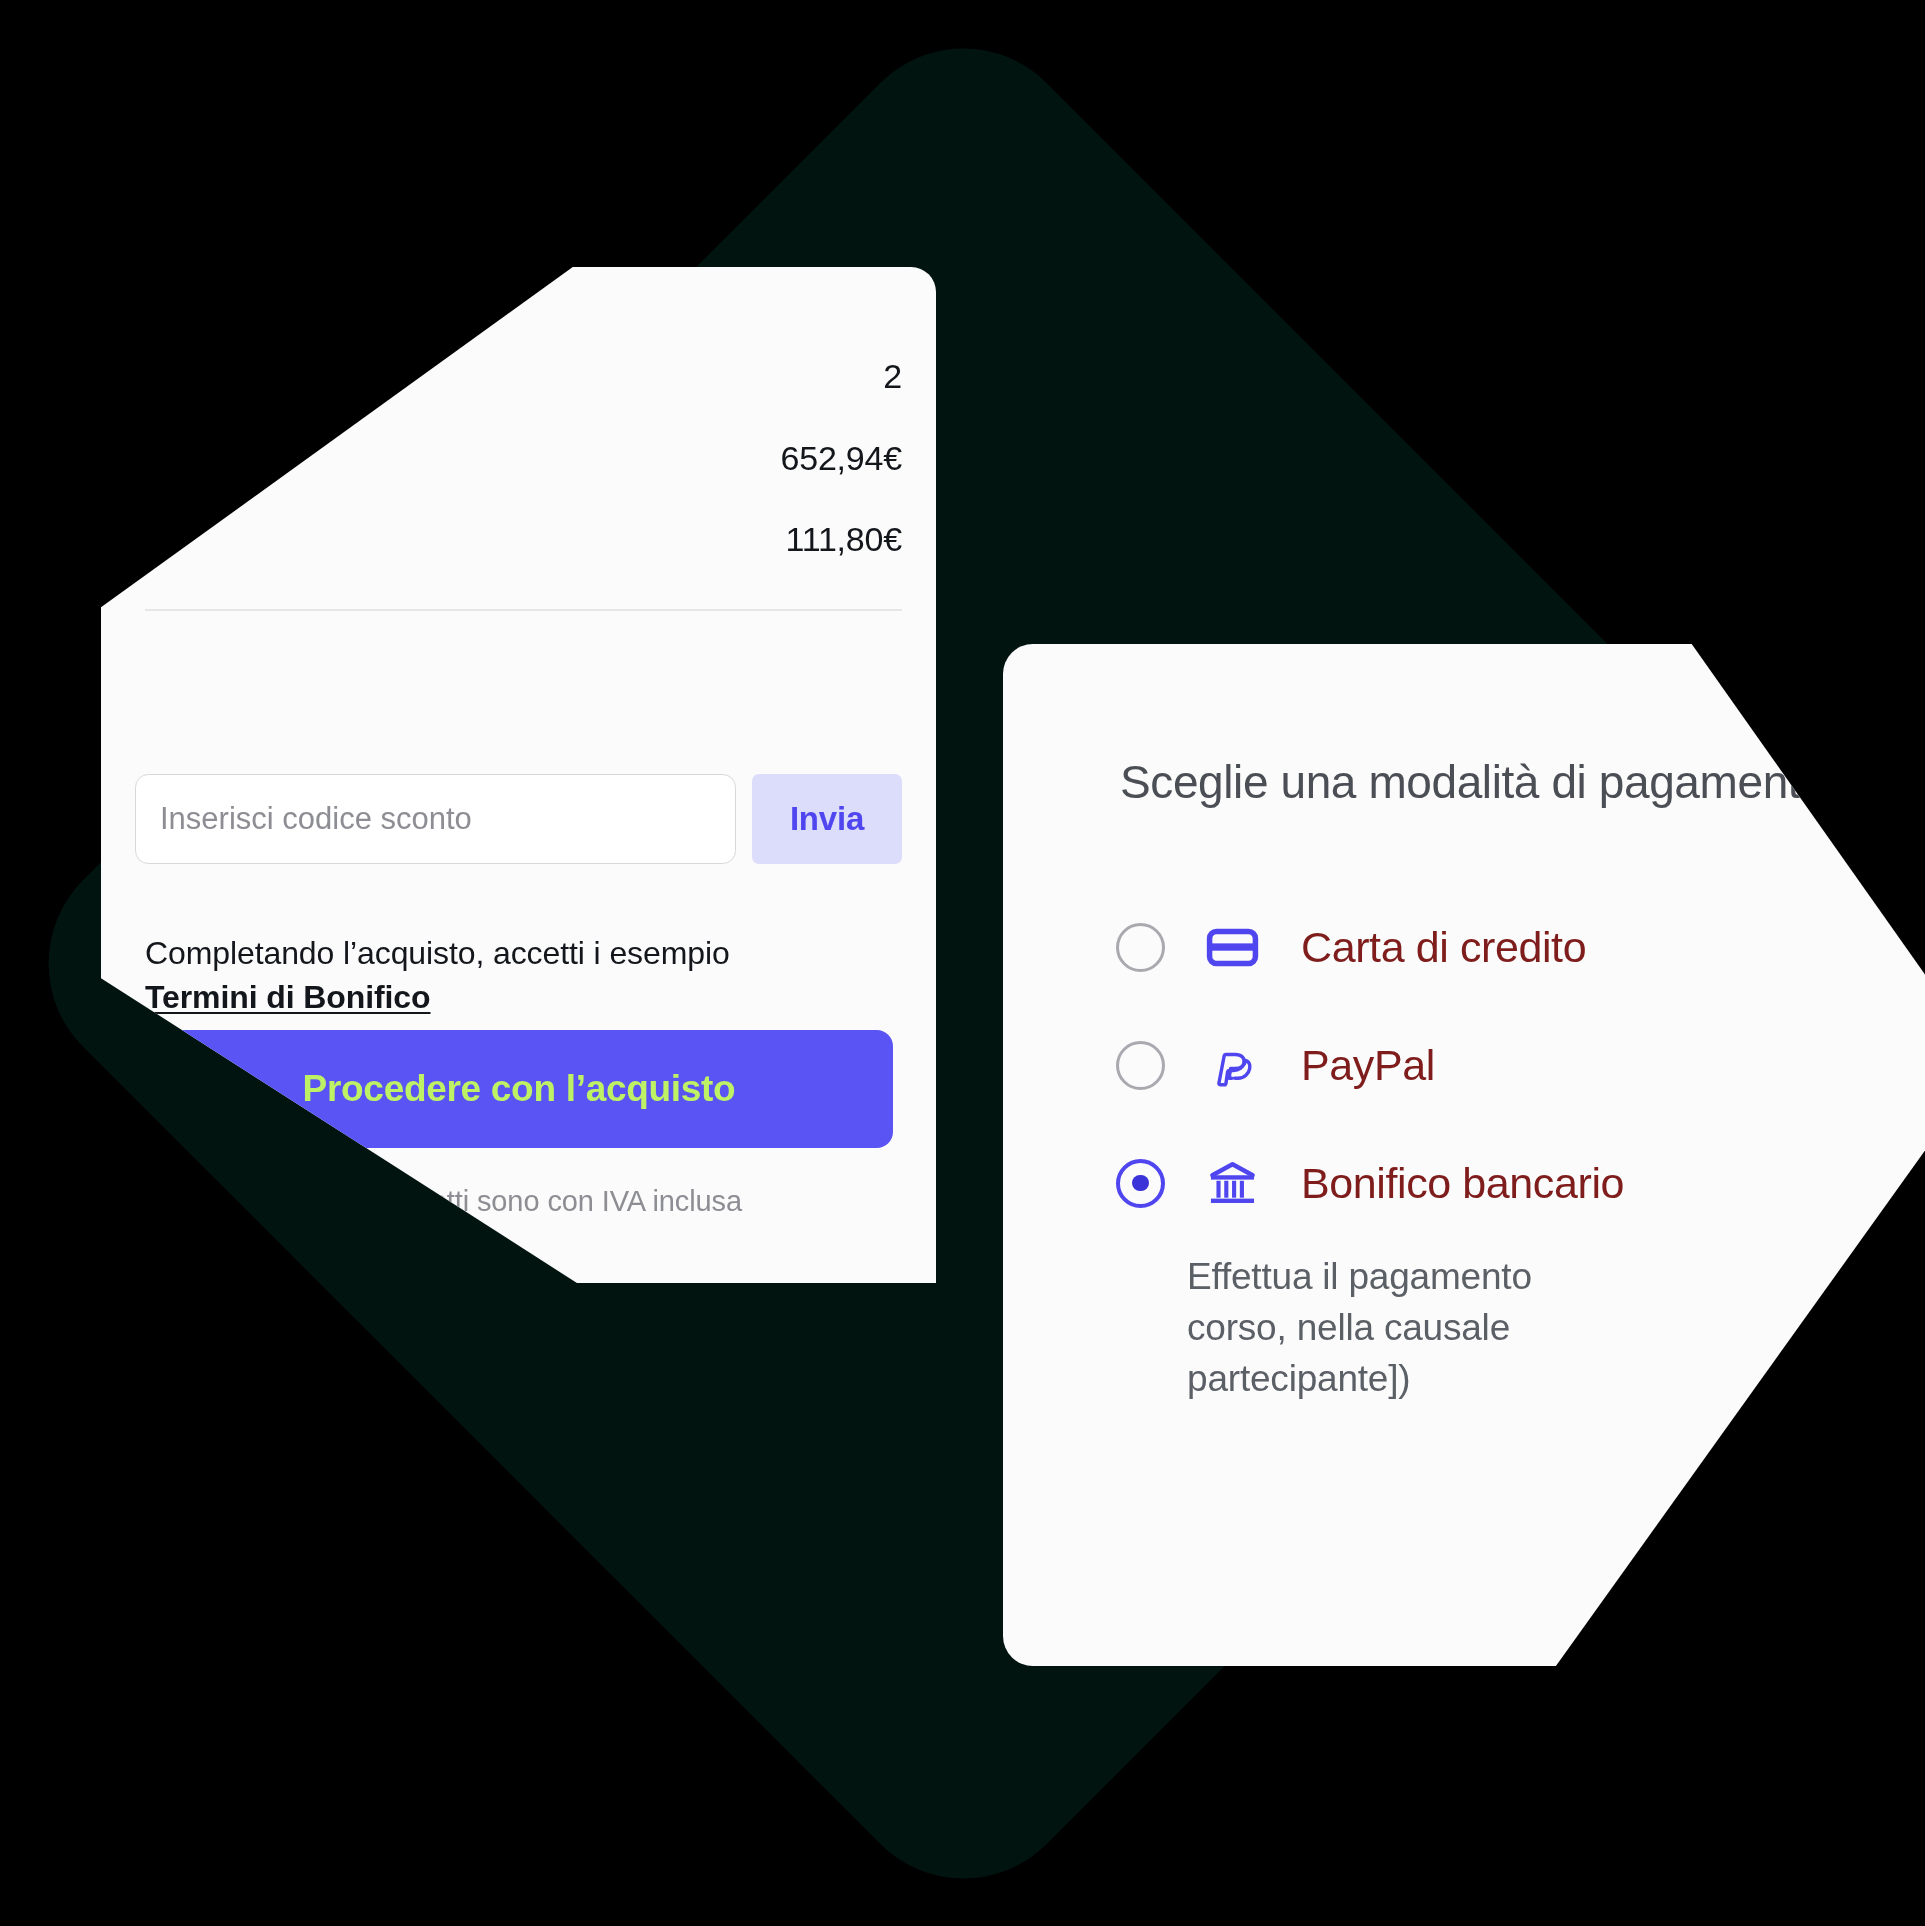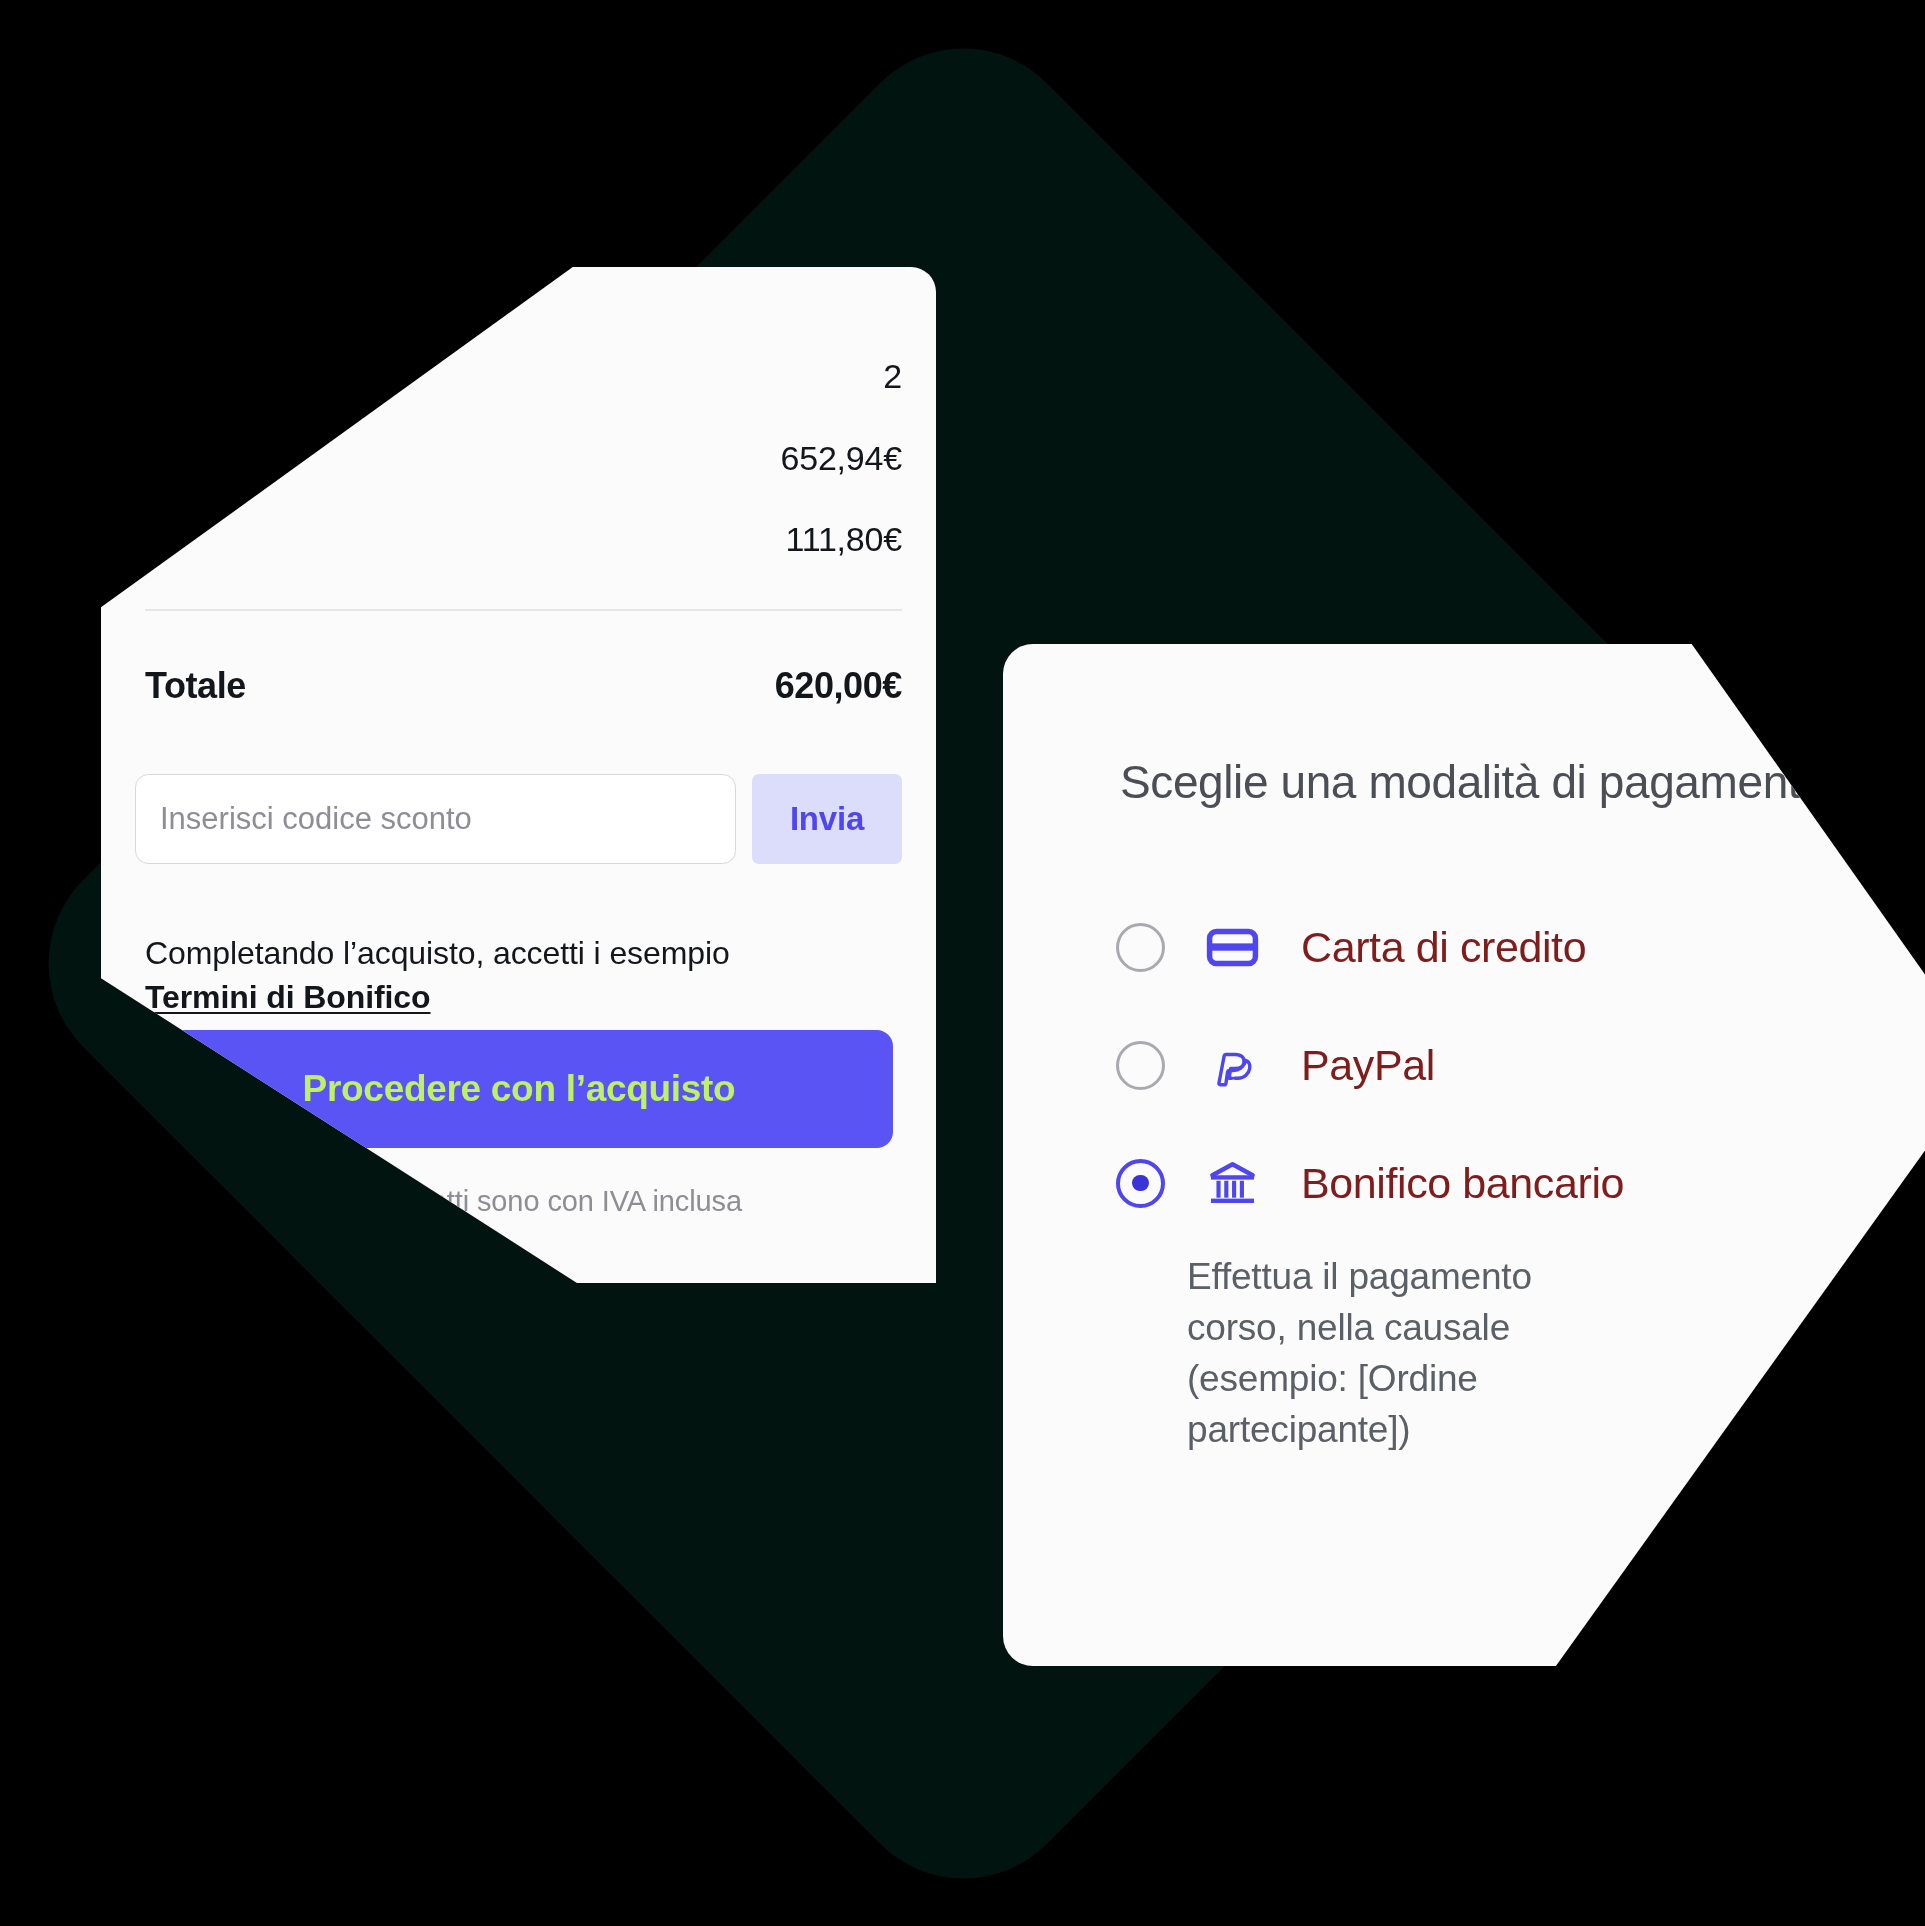--- a/index.html
+++ b/index.html
@@ -320,24 +320,20 @@
           <span class="val">652,94€</span>
         </div>
         <div class="srow srow-vat">
           <span class="lbl"></span>
           <span class="val">111,80€</span>
         </div>
       </div>
 
       <div class="divider"></div>
 
-      <div class="srow srow-total">
-        <span class="lbl">Totale</span>
-        <span class="val">620,00€</span>
-      </div>
 
       <div class="discount-row">
         <input class="discount-input" type="text" placeholder="Inserisci codice sconto" style="">
         <button class="submit-btn">Invia</button>
       </div>
 
       <p class="terms"><span>Completando l’acquisto, accetti i esempio </span><a href="#">Termini di Bonifico</a></p>
 
       <button class="cta">Procedere con l’acquisto</button>
 
@@ -388,20 +384,19 @@
           </svg>
         </span>
         <span class="pm-label">Bonifico bancario</span>
       </div>
 
     </div>
 
     <div class="pay-desc">
       <span>Effettua il pagamento</span>
       <span>corso, nella causale</span>
-      <span>(esempio: [Ordine</span>
       <span>partecipante])</span>
     </div>
 
   </div>
 
 </div>
 
 
 </body></html>

